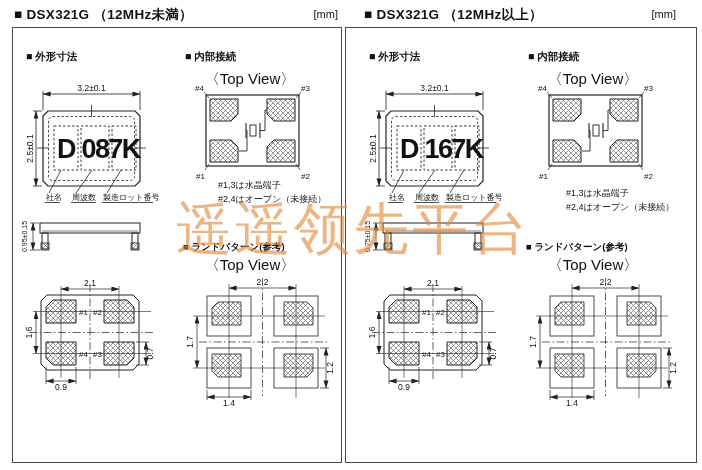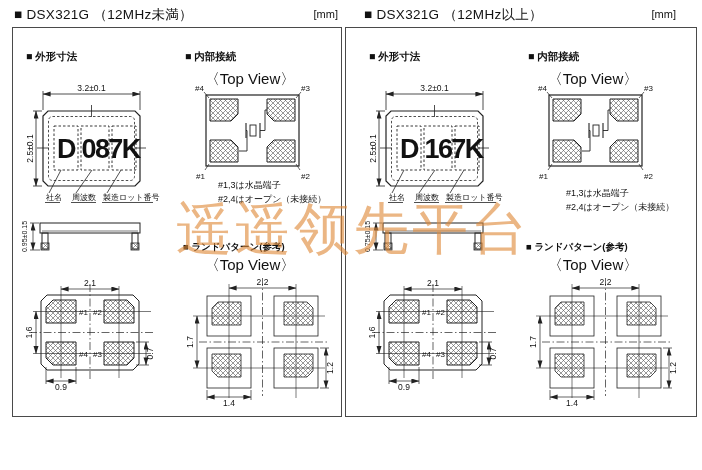--- a/index.html
+++ b/index.html
@@ -1,19 +1,19 @@
 <!DOCTYPE html>
 <html><head>
 <meta charset="utf-8">
 <style>
   html,body{margin:0;padding:0;background:#fff;}
   body{width:702px;height:470px;position:relative;font-family:"Liberation Sans",sans-serif;color:#111;overflow:hidden;}
-  .title{position:absolute;top:6px;font-size:13.5px;font-weight:normal;letter-spacing:.3px;white-space:nowrap;}
+  .title{position:absolute;top:6px;font-size:13.5px;font-weight:bold;letter-spacing:.3px;white-space:nowrap;}
   .unit{position:absolute;top:8px;font-size:11px;font-weight:normal;text-align:right;width:40px;}
-  .panel{position:absolute;top:27px;height:390px;border:1.5px solid #4a4a4a;background:#fff;box-sizing:border-box;}
+  .panel{position:absolute;top:27px;height:436px;border:1.5px solid #4a4a4a;background:#fff;box-sizing:border-box;}
   #panel0{left:12px;width:330px;}
   #panel1{left:345px;width:352px;}
   svg{position:absolute;top:0;}
   svg text{fill:#111;}
   .h{font-size:10.5px;font-weight:bold;}
   .tv{font-size:15px;}
   .dim{font-size:8.5px;}
   .sdim{font-size:7px;}
   .pin{font-size:8px;}
   .note{font-size:9px;}

